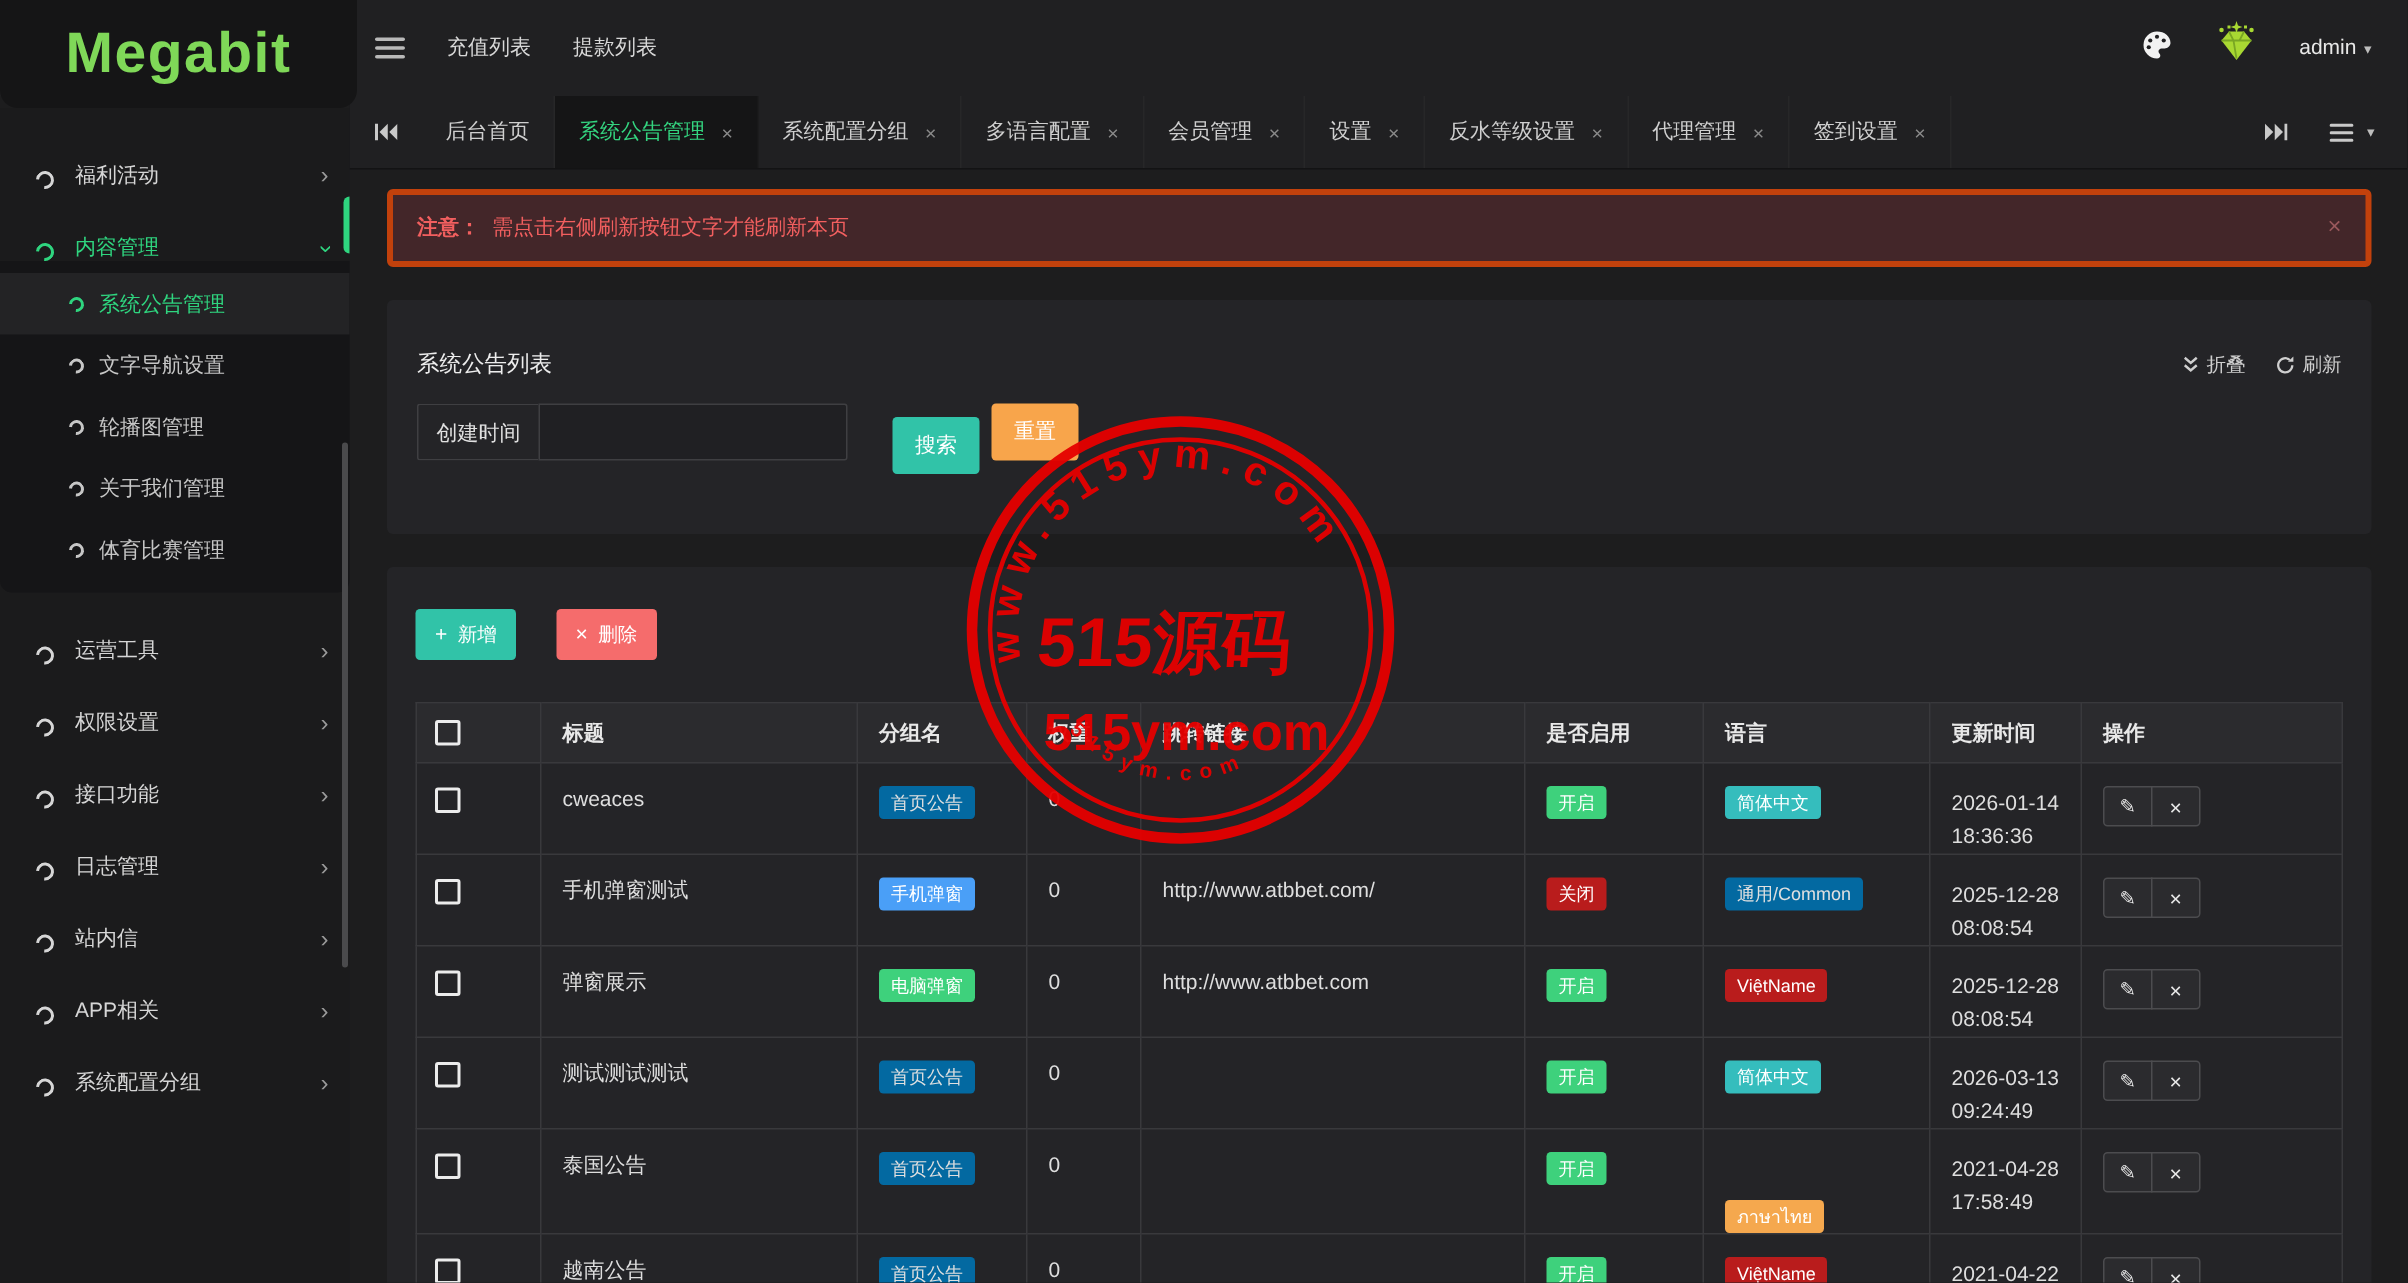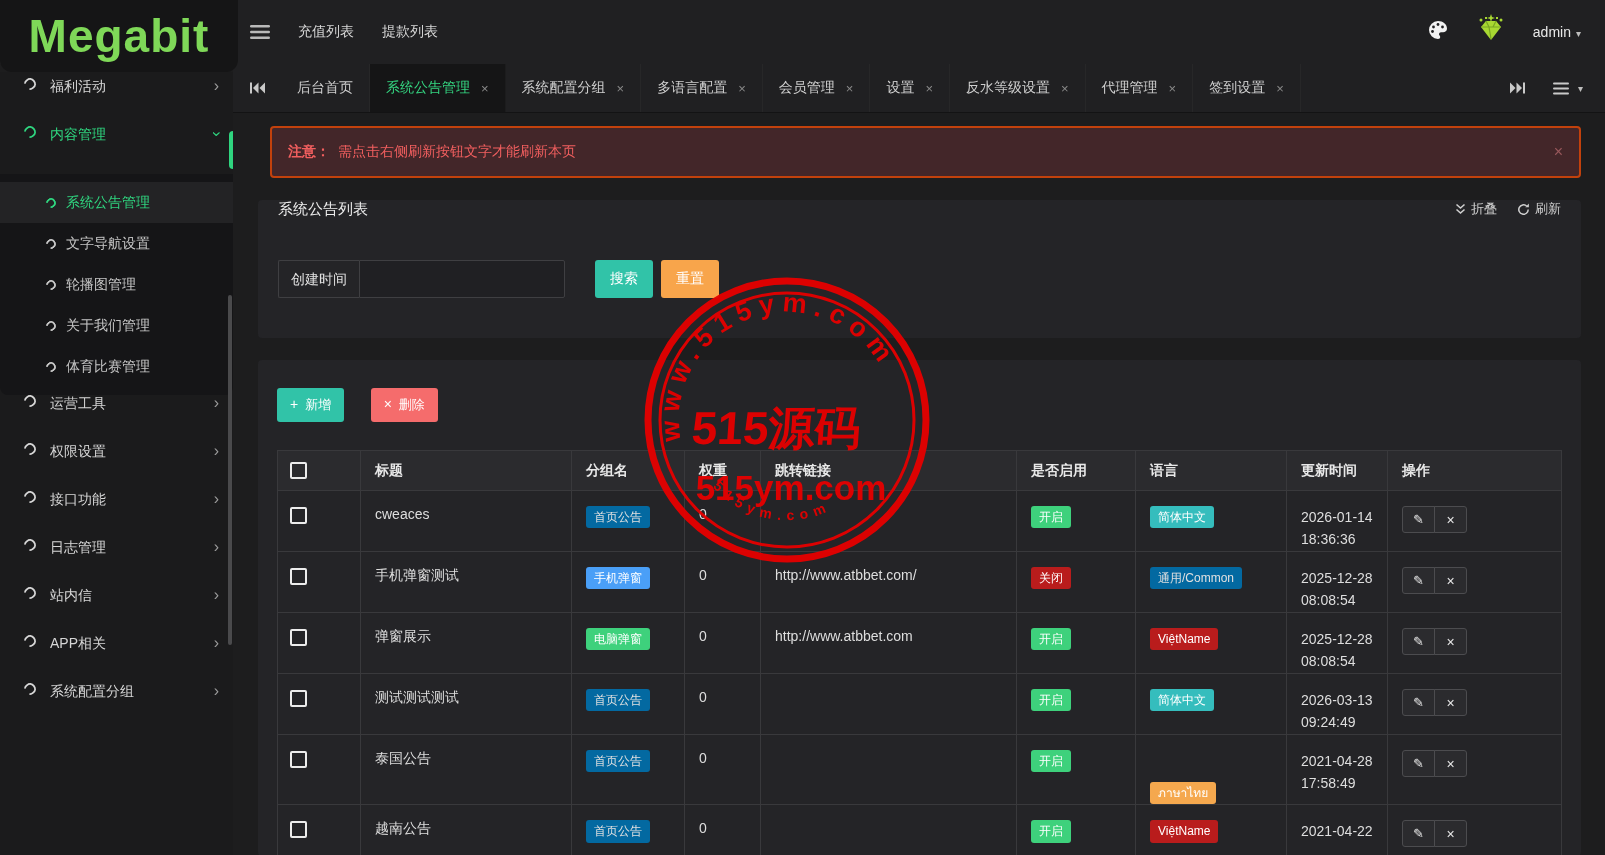--- a/index.html
+++ b/index.html
@@ -4,30 +4,30 @@
 <style>
   * { box-sizing: border-box; margin: 0; padding: 0; }
   html,body { width:1605px; height:855px; overflow:hidden; }
   body { background:#1d1d1e; font-family:"Liberation Sans","DejaVu Sans",sans-serif; color:#e3e3e3; }
   .app { position:relative; width:1605px; height:855px; overflow:hidden; }
 
   
   .topbar { position:absolute; top:0; left:0; width:100%; height:64px; background:#202022; z-index:4; }
   .logo-box { position:absolute; top:0; left:0; width:238px; height:72px; background:#151516;
               border-radius:0 0 12px 12px; display:flex; align-items:center; justify-content:center; z-index:6; }
-  .logo { font-size:46px; font-weight:900; color:#7fd858; letter-spacing:1px; }
+  .logo { font-size:38px; font-weight:900; color:#7fd858; letter-spacing:1px; }
   .topnav { position:absolute; left:250px; top:0; height:64px; display:flex; align-items:center; gap:28px; font-size:14px; color:#d8d8d8; }
   .topnav .nav-item { cursor:pointer; }
   .top-right { position:absolute; right:24px; top:0; height:64px; display:flex; align-items:center; gap:24px; }
   .user-name { font-size:14px; color:#e8e8e8; }
   .caret { font-size:10px; color:#bdbdbd; margin-left:5px; }
 
   
   .sidebar { position:absolute; top:72px; left:0; width:233px; bottom:0; background:#1b1b1c; padding-top:6px; z-index:3; }
-  .side-item { height:48px; display:flex; align-items:flex-start; padding:0 14px 0 24px; color:#d6d6d6; font-size:14px; cursor:pointer; position:relative; }
+  .side-item { height:48px; display:flex; align-items:flex-end; padding:0 14px 0 24px; color:#d6d6d6; font-size:14px; cursor:pointer; position:relative; }
   .ring { width:12px; height:12px; border:2px solid currentColor; border-radius:50%; border-left-color:transparent; transform:rotate(-40deg); display:inline-block; flex:none; }
   .side-item .ring { margin-right:14px; }
   .side-item .lbl { flex:1; }
   .chev { color:#9a9a9a; font-size:16px; line-height:1; display:inline-block; }
   .side-item.active { color:#2fd57f; }
   .side-item.active .chev { color:#2fd57f; transform:rotate(90deg); }
   .side-item.active::after { content:""; position:absolute; right:0; top:5px; bottom:5px; width:4px; background:#2fd57f; border-radius:4px 0 0 4px; }
   .submenu { background:#151517; padding:8px 0; border-radius:0 0 8px 8px; }
   .sub-item { height:41px; display:flex; align-items:center; padding:0 16px 0 46px; font-size:14px; color:#c6c6c6; cursor:pointer; }
   .sub-item .ring { width:10px; height:10px; margin-right:10px; }
@@ -40,35 +40,35 @@
   .tab-nav { width:48px; display:flex; align-items:center; justify-content:center; cursor:pointer; }
   .tabs { display:flex; align-items:stretch; }
   .tab { display:flex; align-items:center; padding:0 16px; font-size:14px; color:#cfcfcf; gap:11px; cursor:pointer; border-right:1px solid rgba(255,255,255,0.03); }
   .tab.active { background:#151516; color:#34d580; }
   .tab .x { color:#8a8a8a; font-size:13px; }
   .tabbar-right { margin-left:auto; display:flex; align-items:center; gap:28px; padding-right:22px; }
   .tb-btn { display:flex; align-items:center; cursor:pointer; gap:4px; }
 
   .content { padding:14px 24px 0 25px; position:relative; }
 
-  .alert { height:52px; background:#432629; border:2px solid #c2410c; border-radius:4px; display:flex; align-items:center; padding:0 16px; font-size:14px; color:#f25f5f; margin-bottom:22px;margin-left:12px; }
+  .alert { height:52px; background:#432629; border:4px solid #c2410c; border-radius:4px; display:flex; align-items:center; padding:0 16px; font-size:14px; color:#f25f5f; margin-bottom:22px; }
   .alert b { margin-right:8px; font-weight:700; }
   .alert .x { margin-left:auto; color:#99585c; font-size:16px; cursor:pointer; }
 
   .panel { background:#242427; border-radius:4px; }
   .panel-top { margin-bottom:22px; padding-bottom:40px; }
-  .panel-header { height:52px; display:flex; align-items:flex-start; padding:0 20px; font-size:15px; color:#ededed; }
+  .panel-header { height:52px; display:flex; align-items:flex-end; padding:0 20px; font-size:15px; color:#ededed; }
   .panel-controls { margin-left:auto; display:flex; gap:20px; font-size:13px; color:#cfcfcf; align-items:center; }
   .pc-btn { display:flex; align-items:center; gap:5px; cursor:pointer; }
 
   .search-row { display:flex; align-items:center; padding:8px 20px 0; }
   .ig-label { height:38px; line-height:36px; padding:0 12px; border:1px solid #3f3f42; border-right:none; font-size:14px; color:#e0e0e0; background:#242427; border-radius:2px 0 0 2px; }
   .ig-input { width:206px; height:38px; background:#202023; border:1px solid #3f3f42; border-radius:0 2px 2px 0; color:#e3e3e3; padding:0 10px; font-size:14px; font-family:inherit; }
   .btn { border:none; border-radius:3px; color:#fff; font-size:14px; height:38px; padding:0 15px; cursor:pointer; font-family:inherit; }
-  .btn-search { background:#31c3a8; margin-left:30px; }
+  .btn-search { background:#31c3a8; margin-left:30px;margin-top:18px; }
   .btn-reset { background:#f8a54b; margin-left:8px; }
 
   .panel-table { padding:28px 19px 0; height:496px; }
   .btn-sm { height:34px; font-size:13px; padding:0 13px; }
   .btn-add { background:#31c3a8; }
   .btn-del { background:#f56c6c; margin-left:22px; }
   .btn .sign { margin-right:7px; font-size:14px; }
 
   table { border-collapse:collapse; width:100%; margin-top:28px; table-layout:fixed; font-size:14px; }
   th,td { border:1px solid #39393c; text-align:left; }

